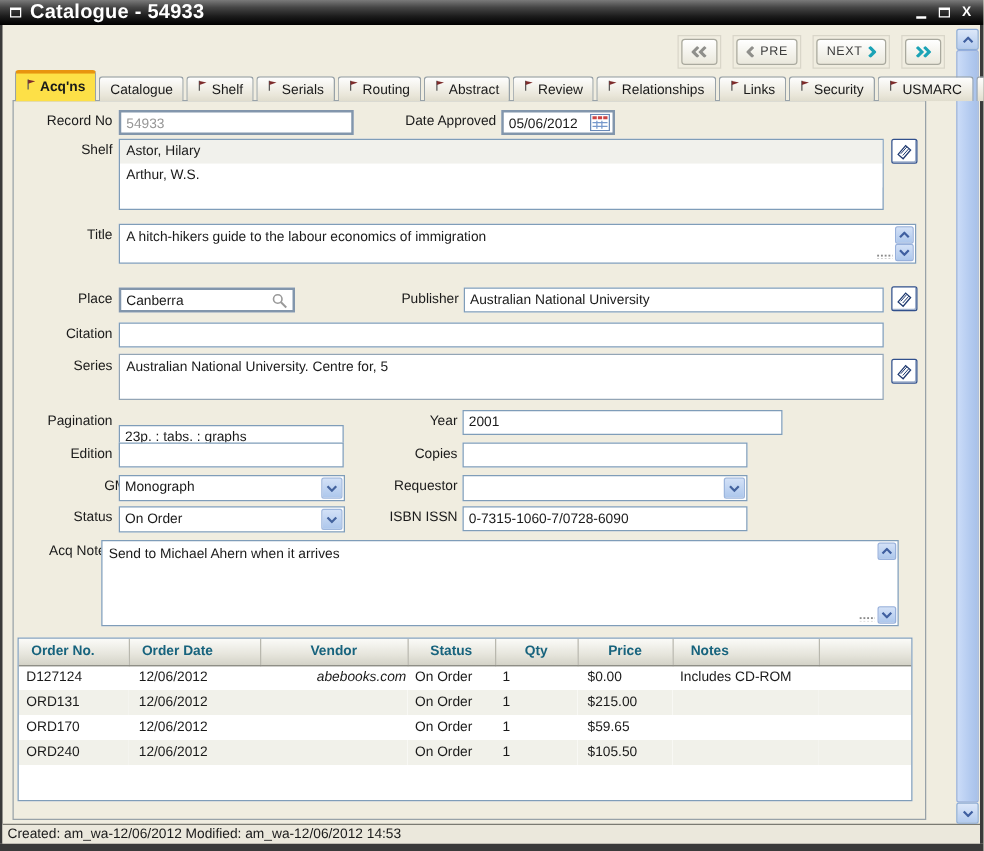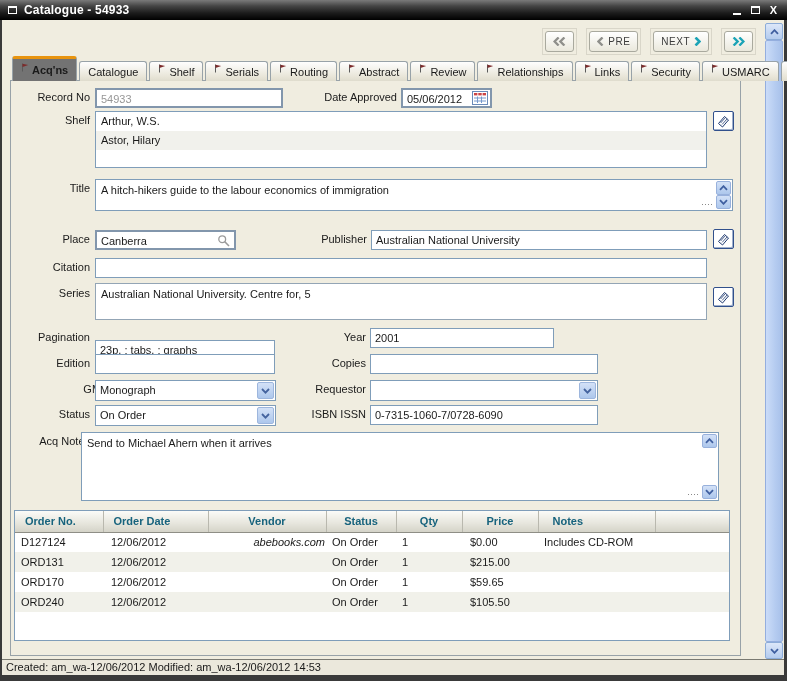--- a/index.html
+++ b/index.html
@@ -7,21 +7,21 @@
   #window{
     position:relative;width:787px;height:681px;overflow:hidden;
     background:#F0EDE0;font-family:"Liberation Sans",sans-serif;font-size:11px;color:#1a1a1a;
   }
 
   
   .titlebar{position:absolute;left:0;top:0;width:787px;height:20px;
     background:linear-gradient(180deg,#7a7a7a 0%,#454545 30%,#1c1c1c 65%,#000 100%);
     display:flex;align-items:center;}
   .winicon{width:9px;height:8px;border:1px solid #fff;border-top:2px solid #fff;margin-left:8px;}
-  .wtitle{color:#fff;font-weight:bold;font-size:12px;margin-left:7px;letter-spacing:.2px;}
+  .wtitle{color:#fff;font-weight:bold;font-size:16px;margin-left:7px;letter-spacing:.2px;}
   .wbtns{margin-left:auto;display:flex;align-items:center;gap:10px;margin-right:10px;}
   .wmin{width:8px;height:2px;background:#fff;margin-top:7px;}
   .wmax{width:9px;height:8px;border:1px solid #fff;border-top:2px solid #fff;}
   .wclose{color:#fff;font-weight:bold;font-size:11px;line-height:10px;}
 
   
   .edge-l{position:absolute;left:0;top:20px;width:2px;height:655px;background:#3a3a3a;}
   .edge-r{position:absolute;right:0;top:20px;width:3px;height:655px;background:#3a3a3a;}
   .bottomedge{position:absolute;left:0;top:675px;width:787px;height:6px;background:#3a3a3a;}
 
@@ -34,21 +34,21 @@
     display:flex;align-items:center;justify-content:center;gap:4px;padding:0 7px;
     font-size:10px;color:#3c3c3c;letter-spacing:.5px;cursor:default;}
   .navbtn svg{display:block;}
 
   
   .tabs{position:absolute;left:12px;top:56px;height:25px;display:flex;gap:2px;align-items:flex-end;z-index:3;}
   .tab{height:20px;padding:0 8px;display:flex;align-items:center;gap:3px;
     border:1px solid #98a2a8;border-bottom:none;border-radius:3px 3px 0 0;
     background:linear-gradient(180deg,#fefefe,#e9e6d9 75%,#dfdccd);white-space:nowrap;cursor:default;}
   .tab .flag{margin-top:-6px;}
-  .tab.active{height:25px;font-weight:bold;background:#737373;
+  .tab.active{height:25px;font-weight:bold;background:#fde047;
     border-top:3px solid #E8940F;padding-top:0;}
   .panel{position:absolute;left:10px;top:80px;width:731px;height:576px;border:1px solid #98a2a8;z-index:1;}
 
   
   .flabel{position:absolute;left:0;width:90px;text-align:right;z-index:2;}
   .flabel2{position:absolute;left:285px;width:81px;text-align:right;z-index:2;}
   .tinput,.listbox,.tarea,.seriesbox,.select{position:absolute;background:#fff;z-index:2;}
   .tinput{border:1px solid #7F9DB9;height:20px;line-height:18px;padding-left:4px;overflow:hidden;white-space:nowrap;}
   .tinput.thick{border:2px solid #8296AC;}
   .val{display:inline-block;}
@@ -70,21 +70,21 @@
   .searchico{position:absolute;right:3px;top:2px;}
   .l-publisher{left:285px;width:82px;top:233px;}
   .f-publisher{left:371px;top:230px;width:336px;}
   .l-citation{top:261px;}
   .f-citation{left:95px;top:258px;width:612px;}
   .l-series{top:287px;}
   .seriesbox{left:95px;top:283px;width:612px;height:37px;border:1px solid #93A5B5;padding:4px 5px;}
   .l-pagination{top:331px;}
   .f-pagination{left:95px;top:328px;width:180px;margin-top:12px;}
   .l-year{top:331px;}
-  .f-year{left:370px;top:328px;width:184px;}
+  .f-year{left:370px;top:328px;width:256px;}
   .l-edition{top:357px;}
   .f-edition{left:95px;top:354px;width:180px;}
   .l-copies{top:357px;}
   .f-copies{left:370px;top:354px;width:228px;}
   .l-gmd{top:383px;margin-left:19px;}
   .f-gmd{left:95px;top:380px;width:181px;}
   .l-requestor{top:383px;}
   .f-requestor{left:370px;top:380px;width:228px;}
   .l-status{top:408px;}
   .f-status{left:95px;top:405px;width:181px;}
@@ -281,22 +281,22 @@
           <rect x="2" y="2" width="3.4" height="2.4" fill="#c44"></rect>
           <rect x="6.3" y="2" width="3.4" height="2.4" fill="#c44"></rect>
           <rect x="10.6" y="2" width="3.4" height="2.4" fill="#c44"></rect>
           <path d="M2 7 H14 M2 10 H14 M5.5 5.5 V12 M9.5 5.5 V12" stroke="#7799cc" stroke-width="1" fill="none"></path>
         </svg>
     </span>
   </div>
 
   <label class="flabel l-author">Shelf</label>
   <div class="listbox">
-    <div class="lrow">Arthur, W.S.</div>
-      <div class="lrow alt">Astor, Hilary</div>
+    <div class="lrow alt">Astor, Hilary</div>
+      <div class="lrow">Arthur, W.S.</div>
   </div>
   <span class="eraserbtn e1">
     <svg width="15" height="15" viewBox="0 0 15 15">
         <path d="M2.5 9.5 L8.5 2.5 L12.5 6 L6.5 13 Z" fill="#fff" stroke="#1f3a70" stroke-width="1"></path>
         <path d="M4.6 9 L9.4 3.6 M6.2 10.4 L11 5" stroke="#1f3a70" stroke-width="0.8"></path>
       </svg>
   </span>
 
   <label class="flabel l-title">Title</label>
   <div class="tarea f-title">

